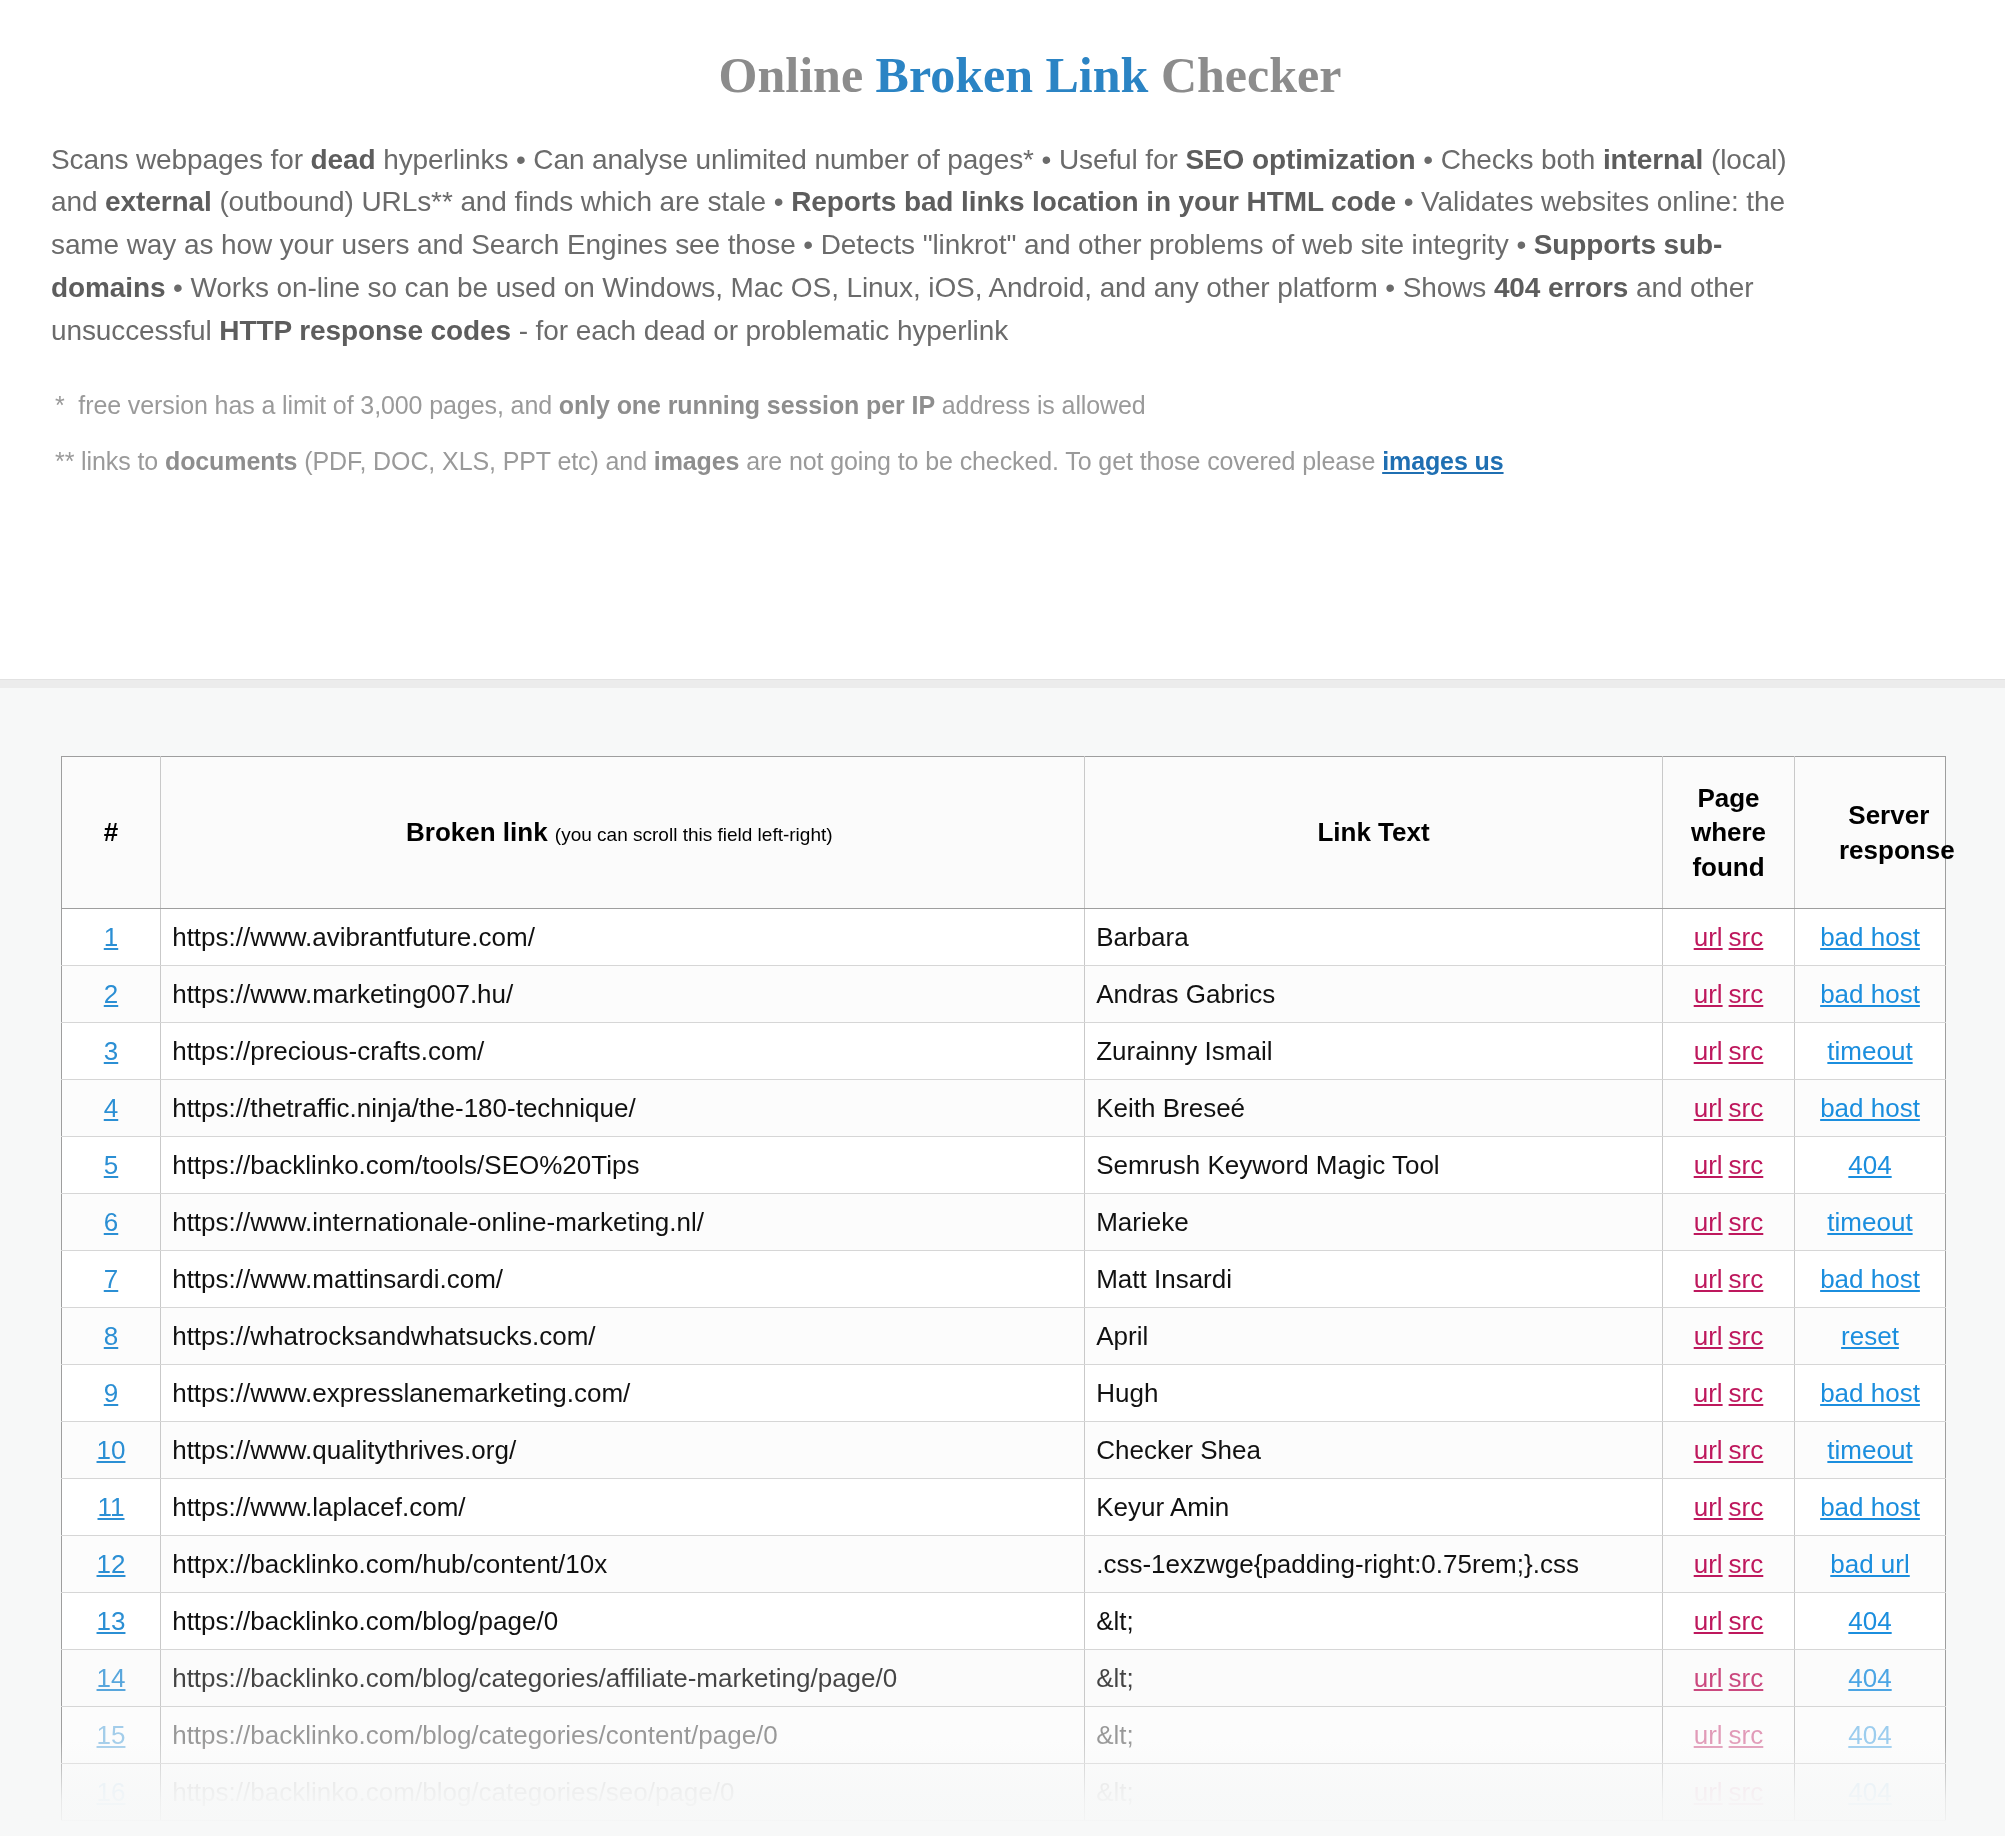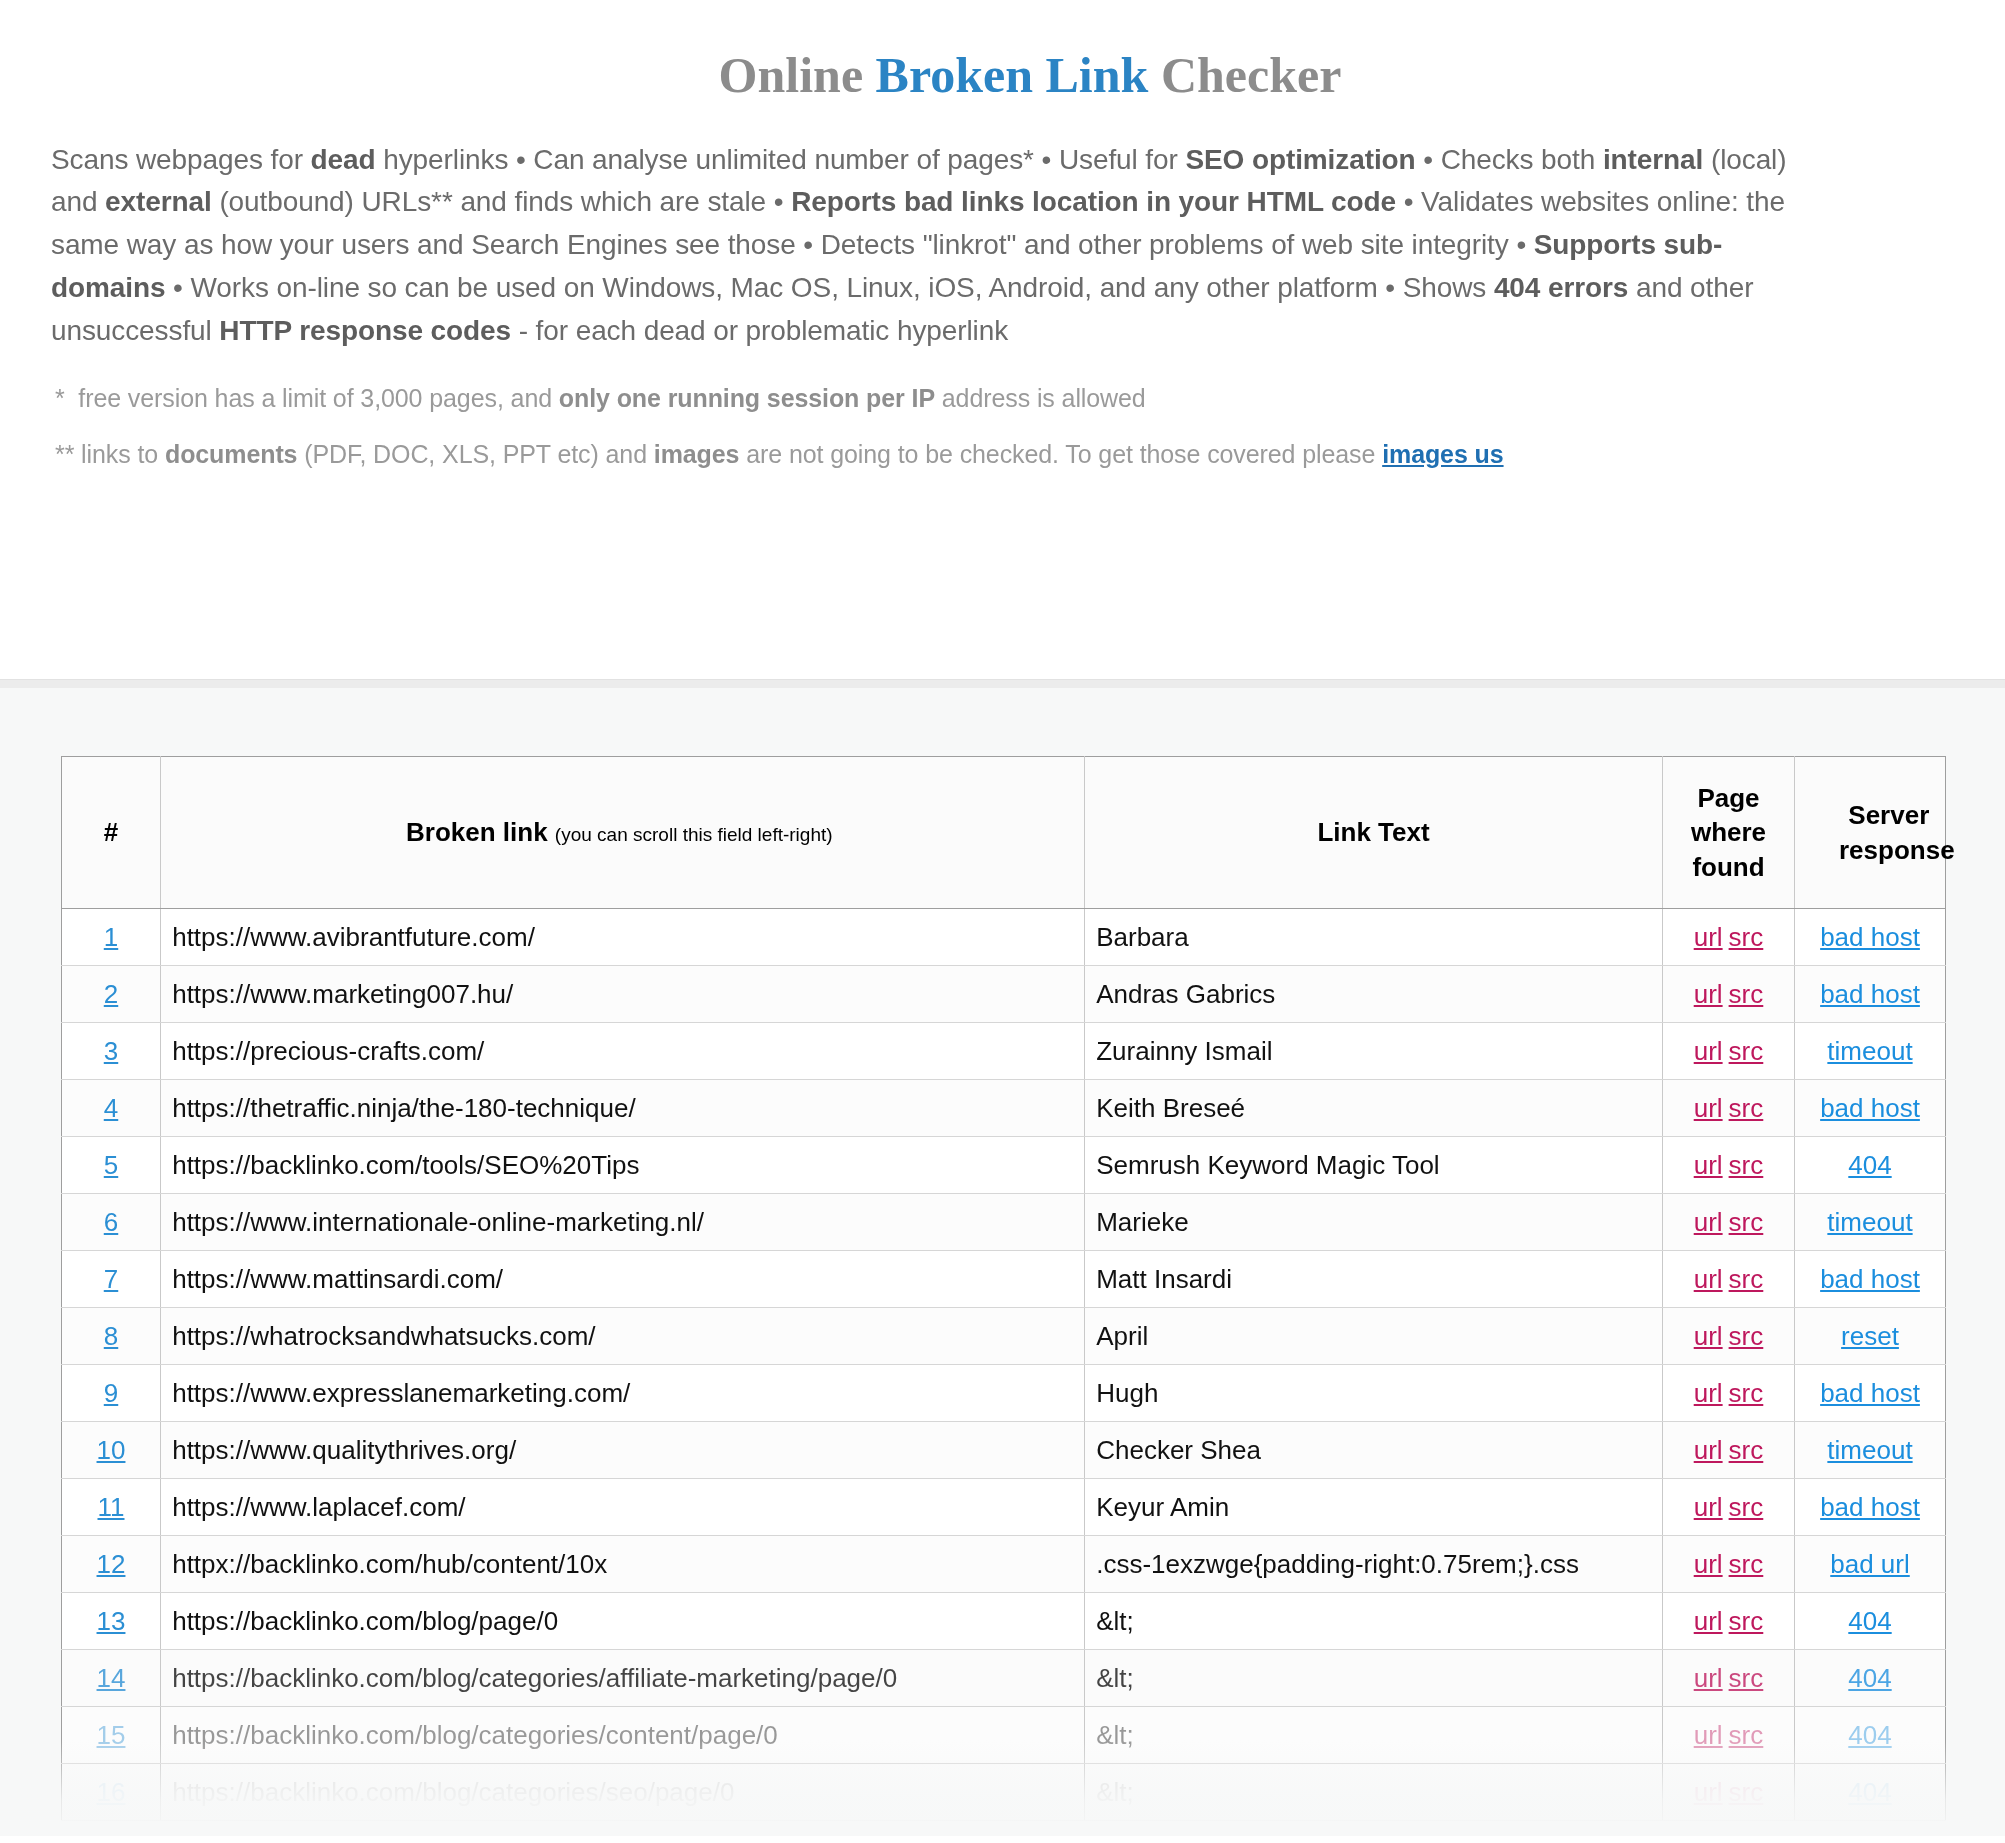--- a/index.html
+++ b/index.html
@@ -44,21 +44,21 @@
     line-height: 1.53;
     color: #6b6b6b;
     font-weight: 400;
     max-width: 1749px;
     letter-spacing: -0.1px;
   }
   .description b { color: #5d5d5d; font-weight: 700; }
 
   .footnotes {
     padding: 0 55px;
-    margin-top: 27px;
+    margin-top: 34px;
   }
   .footnote {
     font-size: 25px;
     color: #9a9a9a;
     line-height: 1.45;
     margin: 0 0 20px 0;
     letter-spacing: -0.1px;
   }
   .footnote b { color: #8e8e8e; font-weight: 700; }
   .footnote a {

